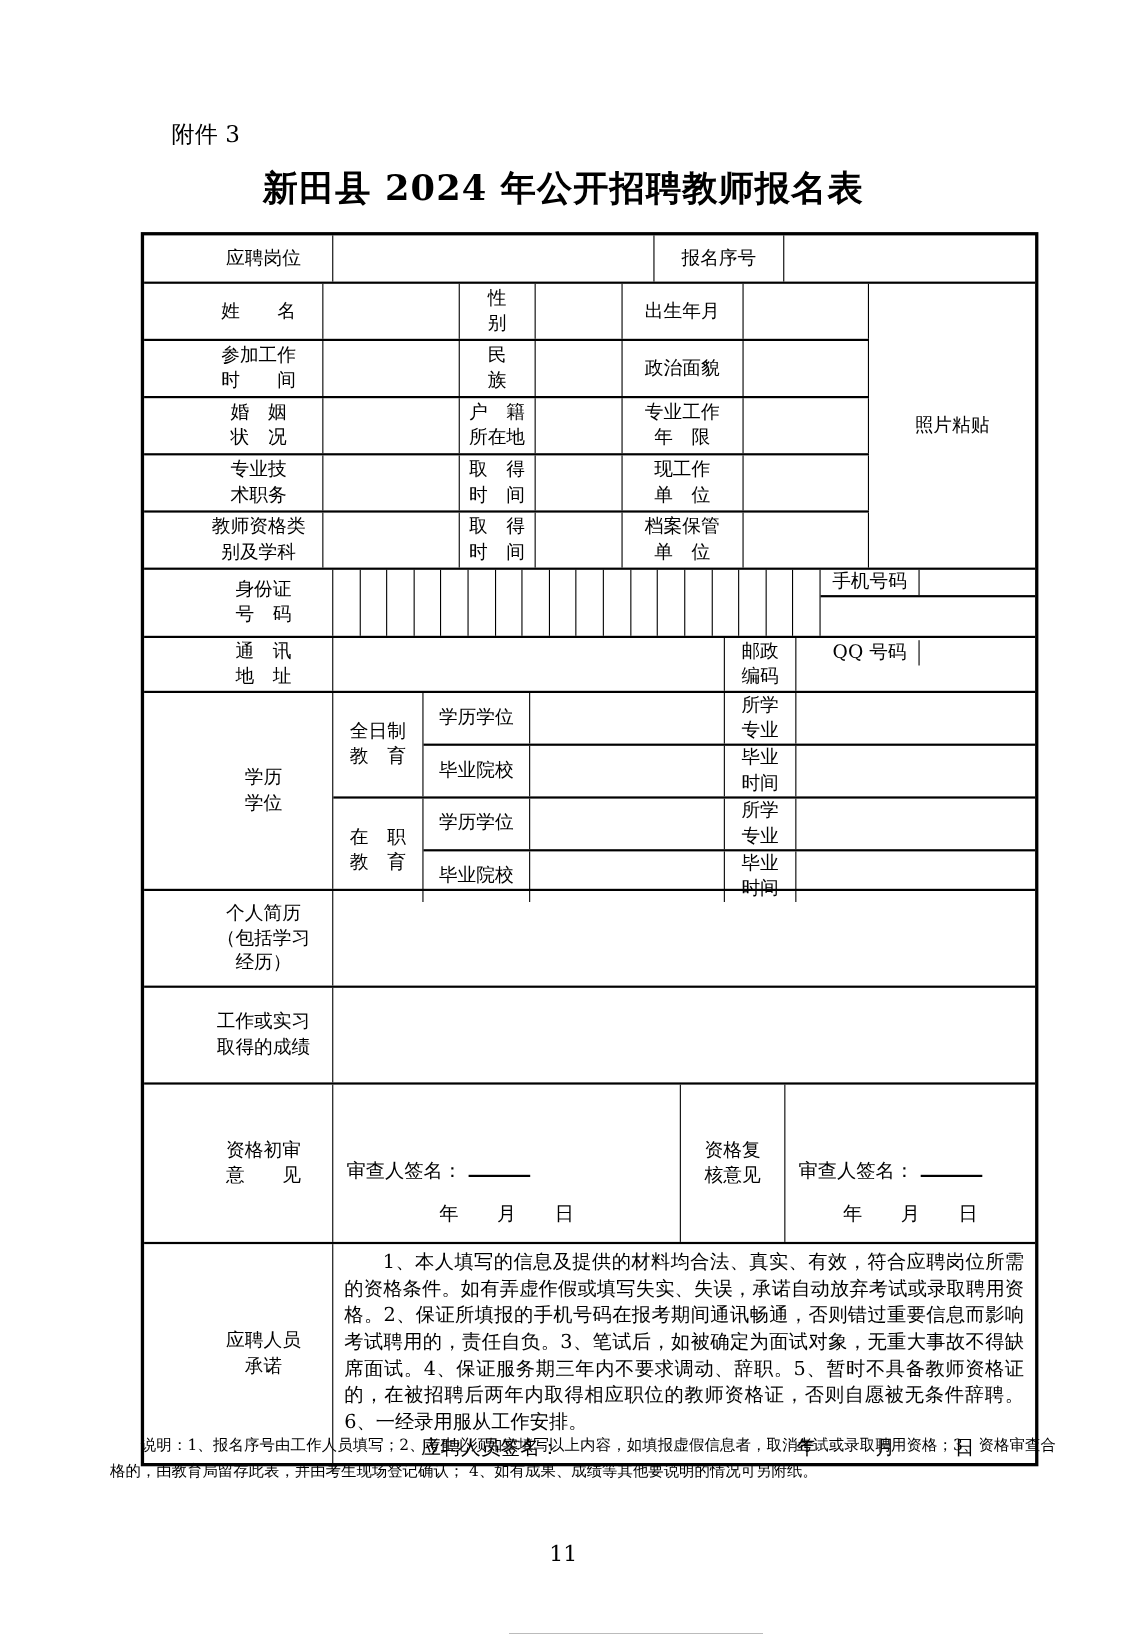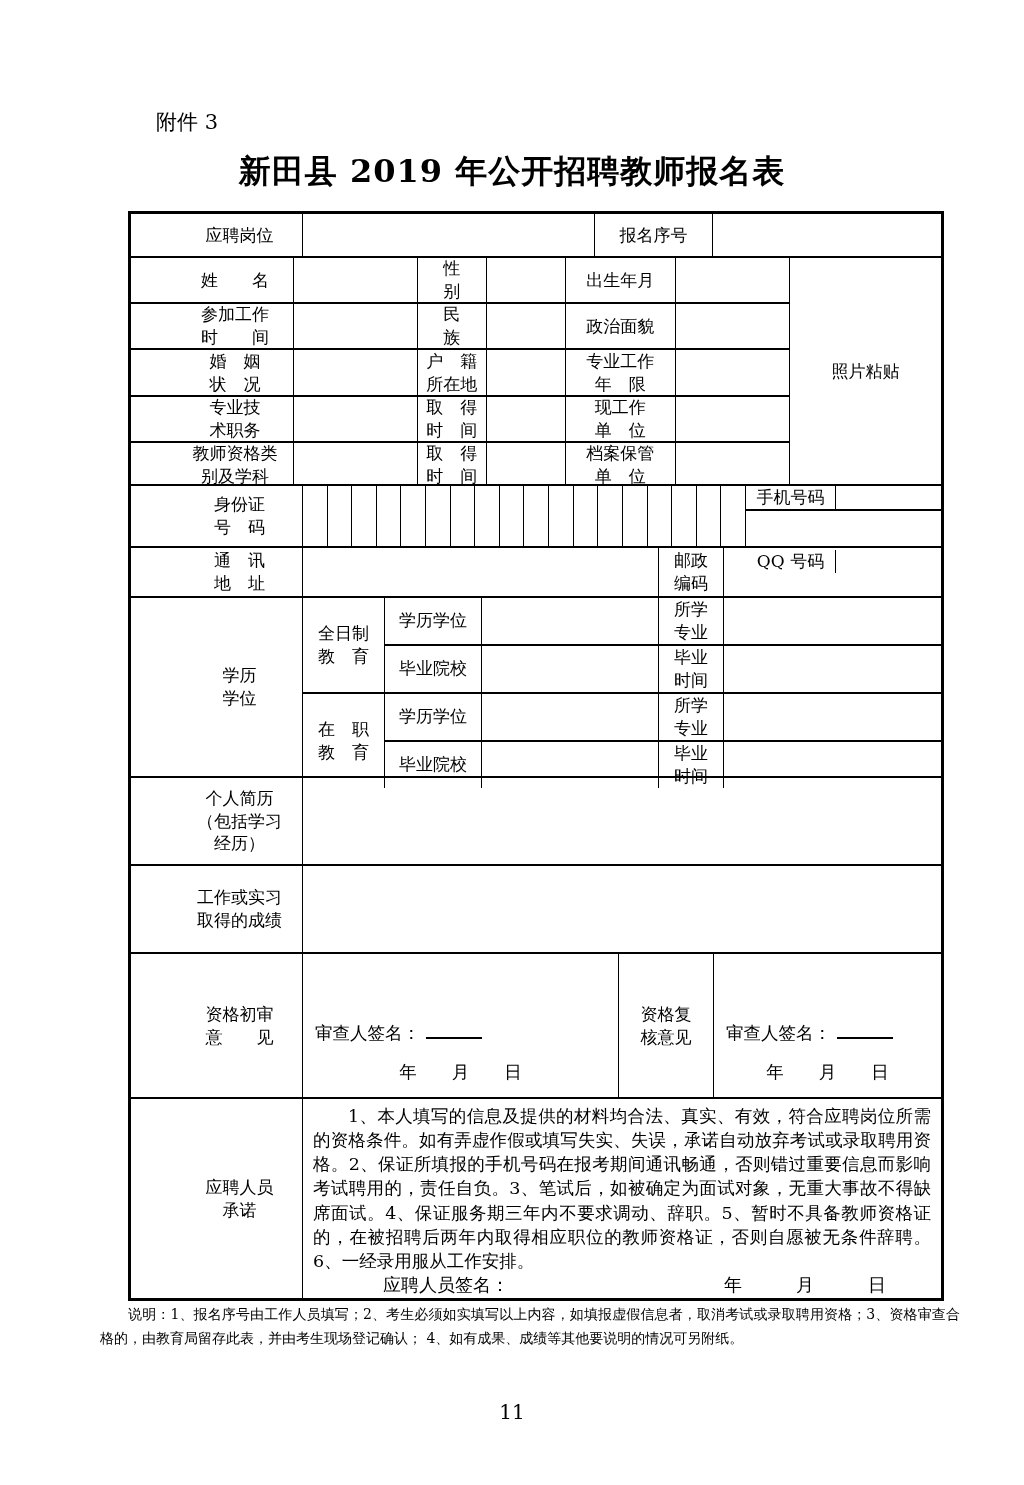--- a/index.html
+++ b/index.html
@@ -75,32 +75,32 @@
     line-height:1.72;text-indent:2em;text-align:justify;}
   .pageno{position:absolute;left:0;right:0;top:1400px;text-align:center;
     font-size:20px;}
 </style>
 </head>
 <body>
 
 <div class="page">
 
   <div class="attachment">附件 3</div>
-  <div class="doc-title">新田县 2019 年公开招聘教师报名表</div>
+  <div class="doc-title">新田县 2024 年公开招聘教师报名表</div>
 
   <div class="tbl">
 
     <div class="row" style="height:44px">
       <div class="c w-a">应聘岗位</div>
       <div class="c w-hv1"></div>
       <div class="c w-hl2">报名序号</div>
       <div class="c last flex1"></div>
     </div>
 
-    <div class="row" style="height:228px">
+    <div class="row" style="height:260px">
       <div class="info-left">
         <div class="info-row" style="height:46px">
           <div class="c w-a">姓　　名</div>
           <div class="c w-b"></div>
           <div class="c w-c">性　　别</div>
           <div class="c w-d"></div>
           <div class="c w-e">出生年月</div>
           <div class="c last w-f" style="border-right:1px solid #000;"></div>
         </div>
         <div class="info-row" style="height:46px">

